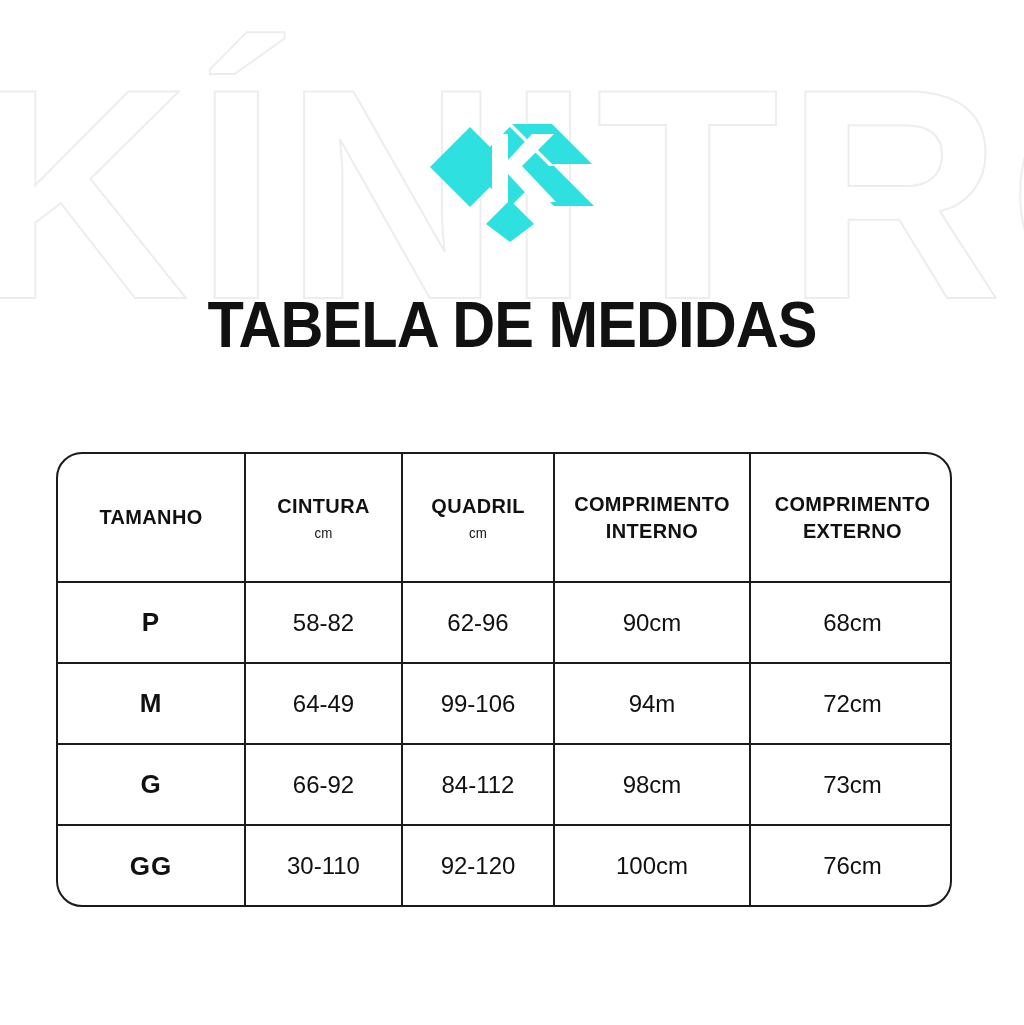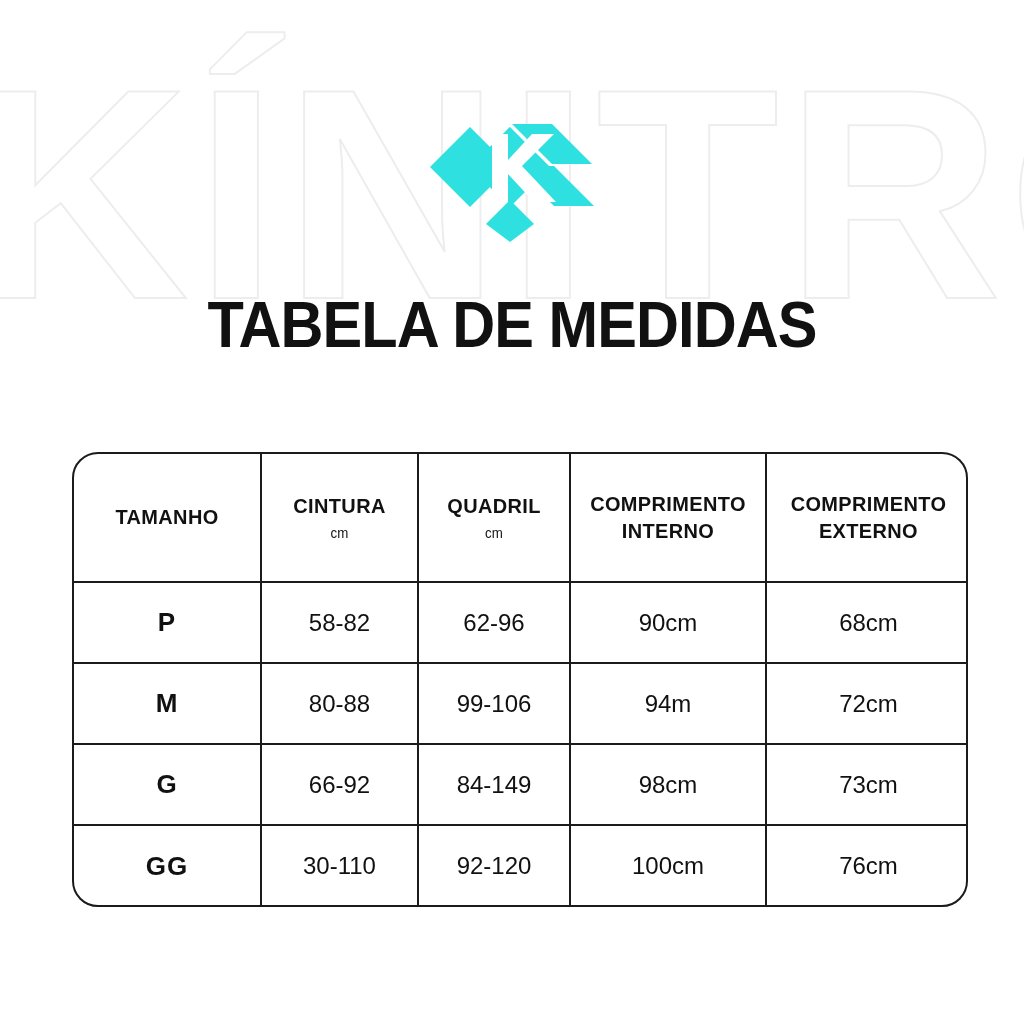--- a/index.html
+++ b/index.html
@@ -60,21 +60,21 @@
     letter-spacing: -1px;
     color: #111111;
     transform: scaleX(0.93);
     transform-origin: center;
   }
 
   
   .table-wrap {
     position: absolute;
     top: 452px;
-    left: 72px;
+    left: 56px;
     width: 896px;
     height: 455px;
     border: 2.5px solid #1b1b1b;
     border-radius: 26px;
     overflow: hidden;
     background: #fff;
   }
   table.sizes {
     width: 100%;
     height: 100%;
@@ -191,29 +191,29 @@
       <tbody>
         <tr>
           <td class="size-cell">P</td>
           <td>58-82</td>
           <td>62-96</td>
           <td>90cm</td>
           <td>68cm</td>
         </tr>
         <tr>
           <td class="size-cell">M</td>
-          <td>80-88</td>
+          <td>64-49</td>
           <td>99-106</td>
           <td>94m</td>
           <td>72cm</td>
         </tr>
         <tr>
           <td class="size-cell">G</td>
           <td>66-92</td>
-          <td>84-149</td>
+          <td>84-112</td>
           <td>98cm</td>
           <td>73cm</td>
         </tr>
         <tr>
           <td class="size-cell">GG</td>
           <td>30-110</td>
           <td>92-120</td>
           <td>100cm</td>
           <td>76cm</td>
         </tr>

